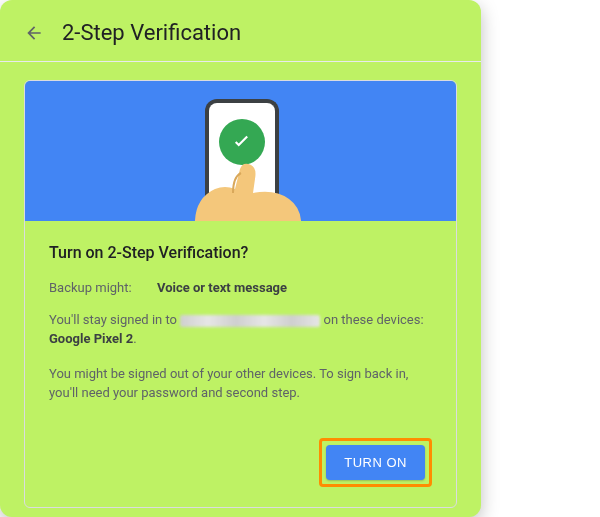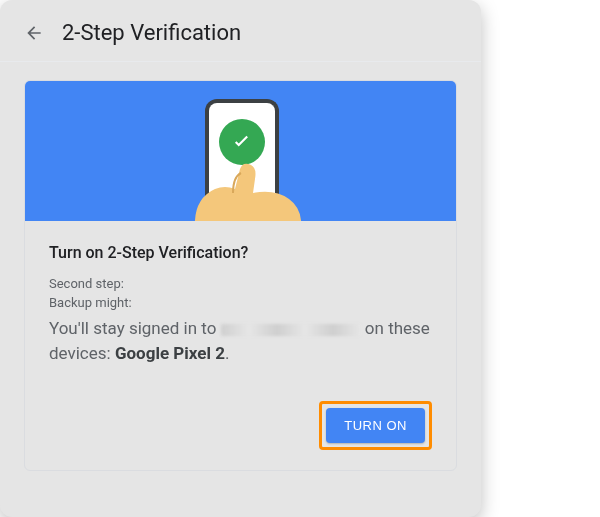--- a/index.html
+++ b/index.html
@@ -6,21 +6,21 @@
   body {
     font-family: 'Google Sans', Roboto, Arial, sans-serif;
     background: #fff;
     width: 600px;
     height: 517px;
     overflow: hidden;
   }
   .page {
     width: 481px;
     height: 517px;
-    background: #e5e5e5;
+    background: #bef264;
     position: relative;
     border-radius: 12px;
     box-shadow: 0 6px 18px rgba(0,0,0,0.25);
   }
   .header {
     display: flex;
     align-items: center;
     gap: 18px;
     padding: 20px 24px 16px 24px;
     border-bottom: 1px solid #e8eaed;
@@ -103,23 +103,23 @@
   }
   .kv-label {
     width: 108px;
     color: #5f6368;
   }
   .kv-value {
     font-weight: 700;
     color: #3c4043;
   }
   .para {
-    font-size: 17px;
-    color: #5f6368;
-    margin-top: 6px;
+    font-size: 13px;
+    color: #5f6368;
+    margin-top: 16px;
     line-height: 1.45;
   }
   .blur-chip {
     display: inline-block;
     width: 140px;
     height: 12px;
     background: linear-gradient(90deg, #cfcfcf 0%, #e6e6e6 20%, #cfcfcf 40%, #e6e6e6 60%, #cfcfcf 80%, #e6e6e6 100%);
     border-radius: 2px;
     filter: blur(1.5px);
     vertical-align: middle;
@@ -178,32 +178,33 @@
           <path d="M10 70 Q8 40 30 30 Q40 26 50 30 L55 10 Q58 2 66 6 Q72 9 70 20 L68 34 Q90 30 104 40 Q118 50 116 70 Z" fill="#f4c77b"></path>
           <path d="M48 34 Q48 18 56 14" stroke="#d9a85a" stroke-width="2" fill="none"></path>
         </svg>
       </div>
     </div>
 
     <div class="card-body">
       <div class="card-heading">Turn on 2-Step Verification?</div>
 
       <div class="kv-row">
-        <div class="kv-label">Second step:</div>
       </div>
       <div class="kv-row">
         <div class="kv-label">Backup might:</div>
+        <div class="kv-value">Voice or text message</div>
       </div>
 
       <p class="para">
         <span>You'll stay signed in to </span>
         <span class="blur-chip"></span>
         <span> on these devices: </span><span class="bold">Google Pixel 2</span><span>.</span>
       </p>
 
+      <p class="para">You might be signed out of your other devices. To sign back in, you'll need your password and second step.</p>
 
       <div class="actions">
         <div class="highlight-box">
           <button class="turn-on-btn">TURN ON</button>
         </div>
       </div>
     </div>
 
   </div>
 

